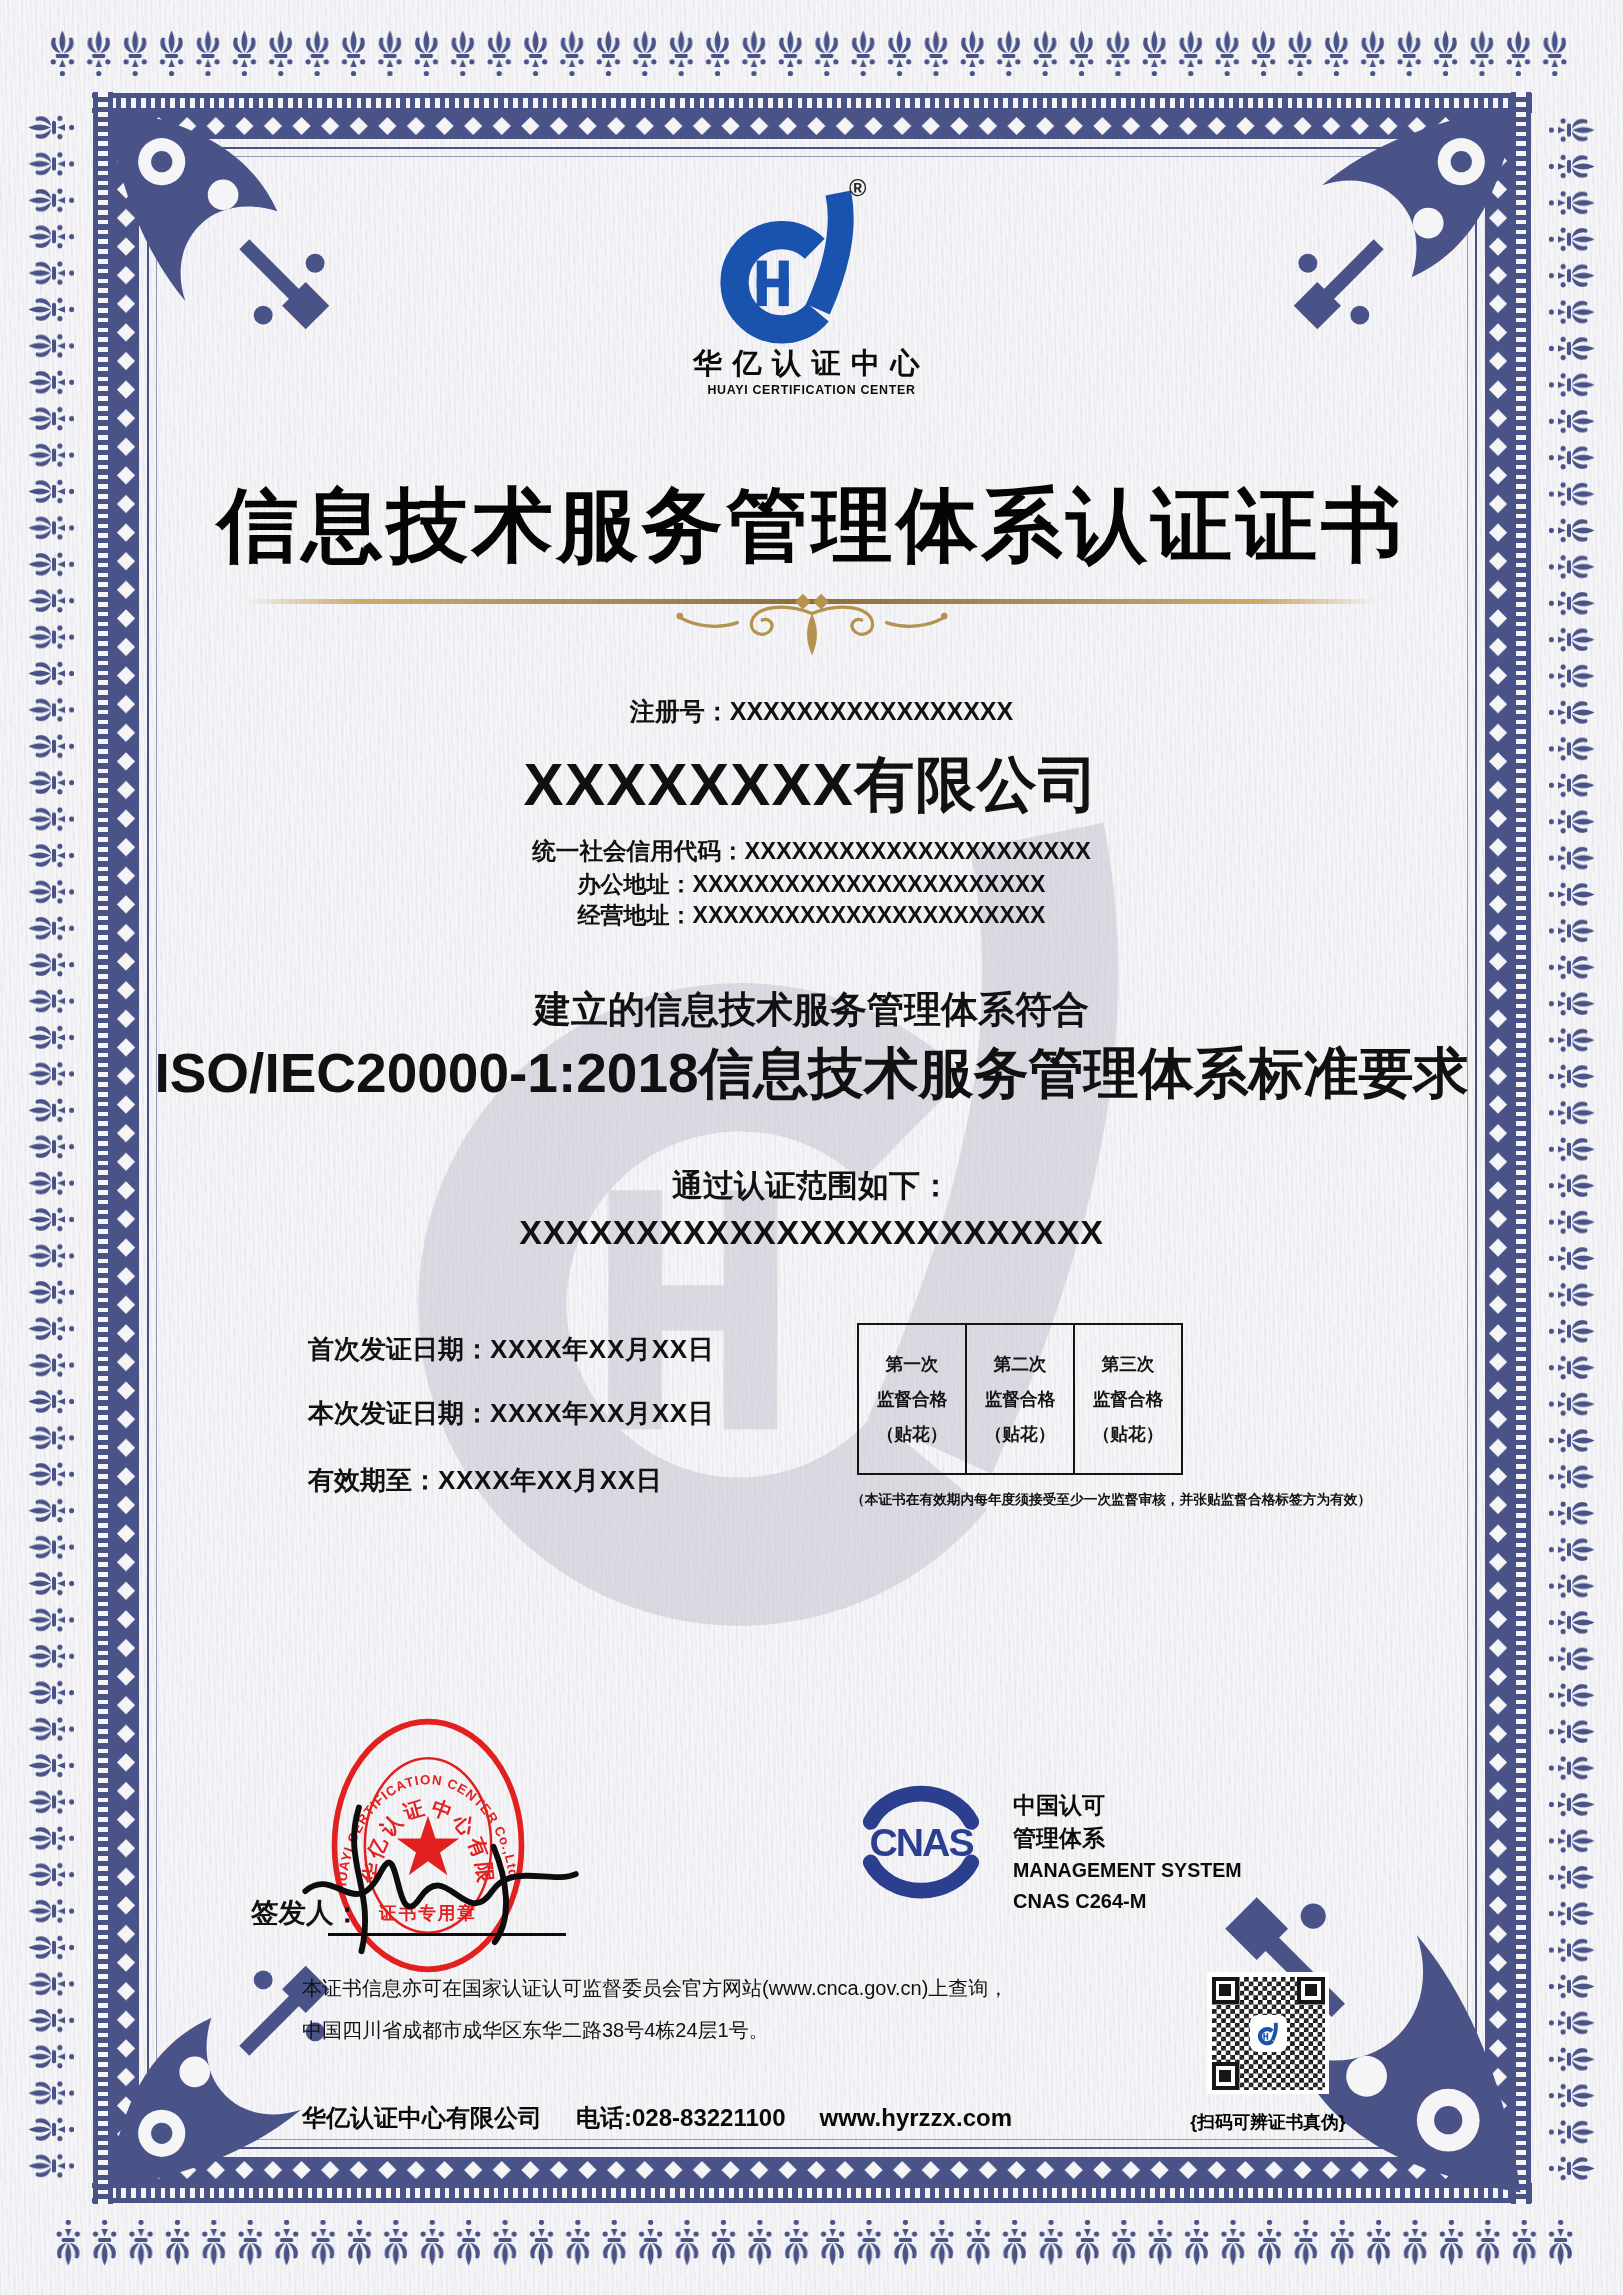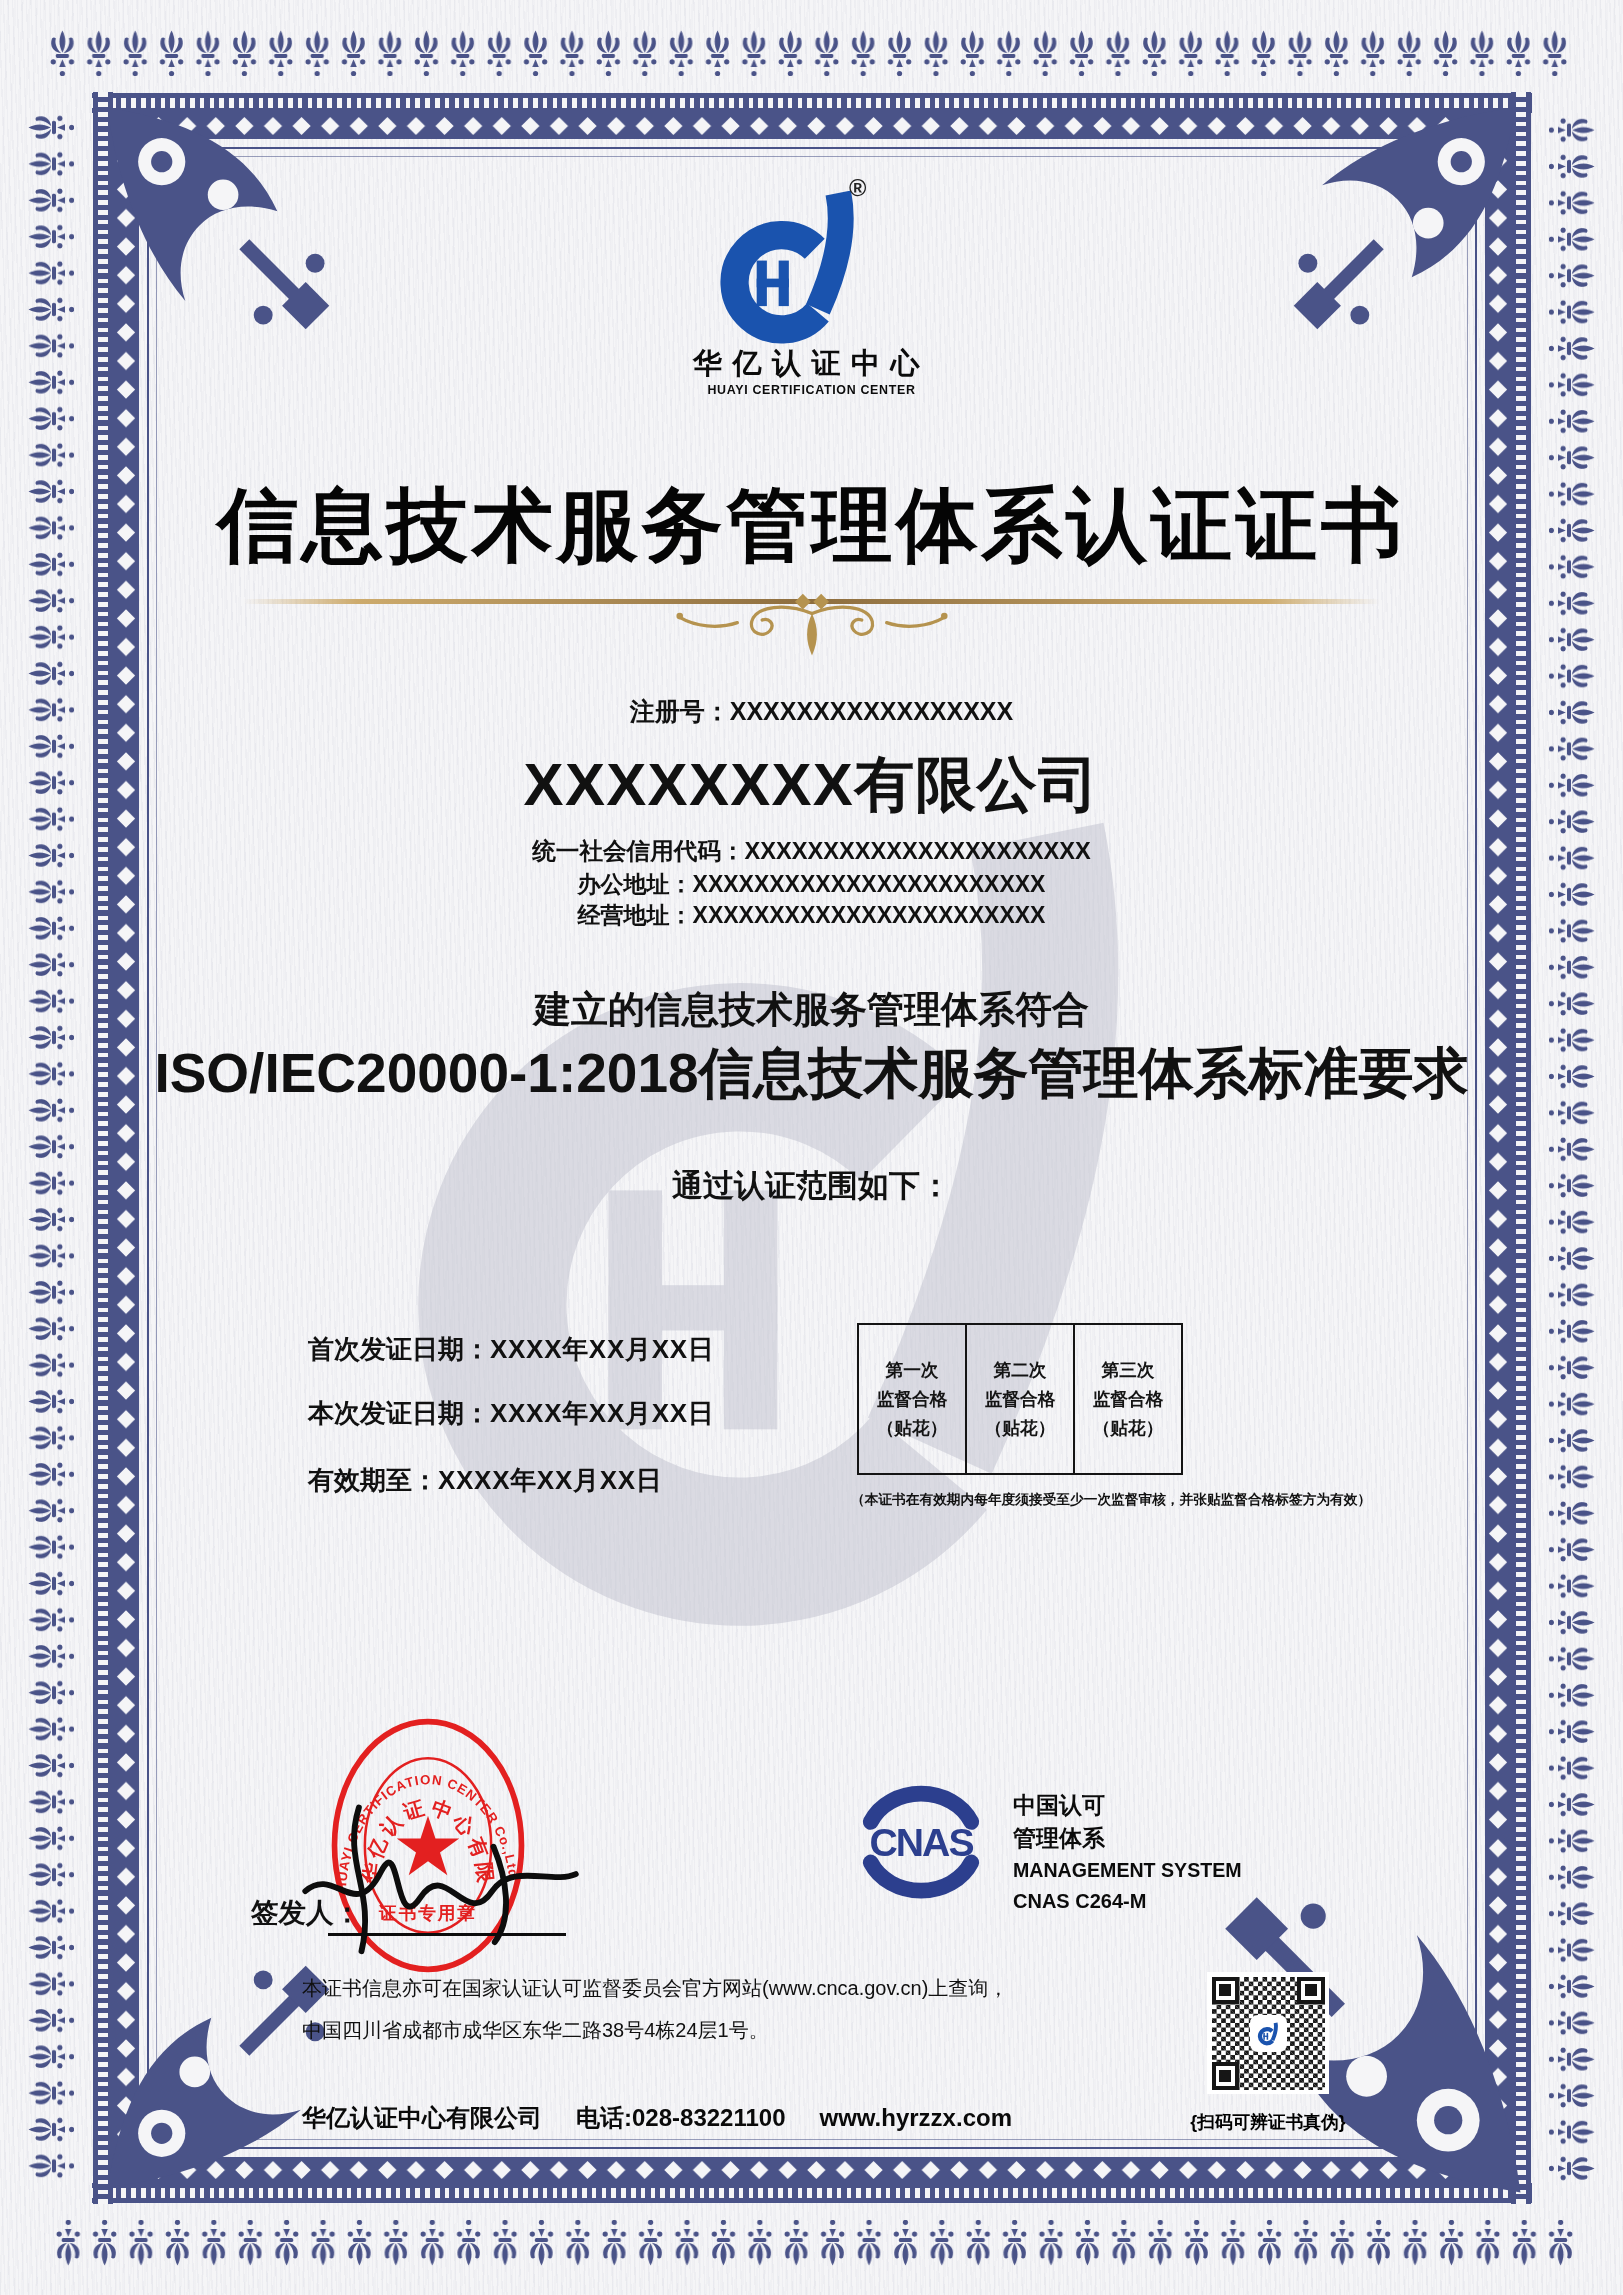--- a/index.html
+++ b/index.html
@@ -75,21 +75,21 @@
   .scope-head{position:absolute;top:1165px;font-size:31px;font-weight:800;}
   .scope-val{position:absolute;top:1213px;font-size:34px;font-weight:600;letter-spacing:0.7px;}
 
   .date-row{position:absolute;left:308px;font-size:26px;font-weight:700;white-space:nowrap;}
   .date-row .val{letter-spacing:0.7px;}
 
   
   .sup-table{position:absolute;left:857px;top:1323px;width:326px;height:152px;
     border:2.6px solid #141414;display:flex;}
   .sup-cell{flex:1;border-right:2px solid #141414;display:flex;flex-direction:column;
-    justify-content:center;align-items:center;gap:5px;font-size:17.7px;font-weight:600;color:#141414;}
+    justify-content:center;align-items:center;gap:11px;font-size:17.7px;font-weight:600;color:#141414;}
   .sup-cell:last-child{border-right:none;}
   .sup-note{position:absolute;left:851px;top:1491px;width:484px;font-size:13.7px;font-weight:700;
     white-space:nowrap;color:#111;}
 
   
   .seal{position:absolute;left:326px;top:1716px;width:204px;height:259px;}
   .signature{position:absolute;left:296px;top:1767px;width:293px;height:196px;color:#0d0d0d;}
   .issuer-label{position:absolute;left:251px;top:1895px;font-size:27.5px;font-weight:700;}
   .issuer-line{position:absolute;left:328px;top:1933px;width:238px;height:2.6px;background:#0d0d0d;}
 
@@ -289,20 +289,21 @@
   </div>
   <div class="addr-block">
     <div><span>办公地址：</span><span>XXXXXXXXXXXXXXXXXXXXXXX</span></div>
     <div><span>经营地址：</span><span>XXXXXXXXXXXXXXXXXXXXXXX</span></div>
   </div>
 
   <div class="intro-line ctr">建立的信息技术服务管理体系符合</div>
   <div class="standard-line ctr">ISO/IEC20000-1:2018信息技术服务管理体系标准要求</div>
 
   <div class="scope-head ctr">通过认证范围如下：</div>
+  <div class="scope-val ctr">XXXXXXXXXXXXXXXXXXXXXXXXX</div>
 
   <div class="date-row" style="top:1332px">
     <span>首次发证日期：</span><span class="val">XXXX年XX月XX日</span>
   </div>
   <div class="date-row" style="top:1396px">
     <span>本次发证日期：</span><span class="val">XXXX年XX月XX日</span>
   </div>
   <div class="date-row" style="top:1463px">
     <span>有效期至：</span><span class="val">XXXX年XX月XX日</span>
   </div>

